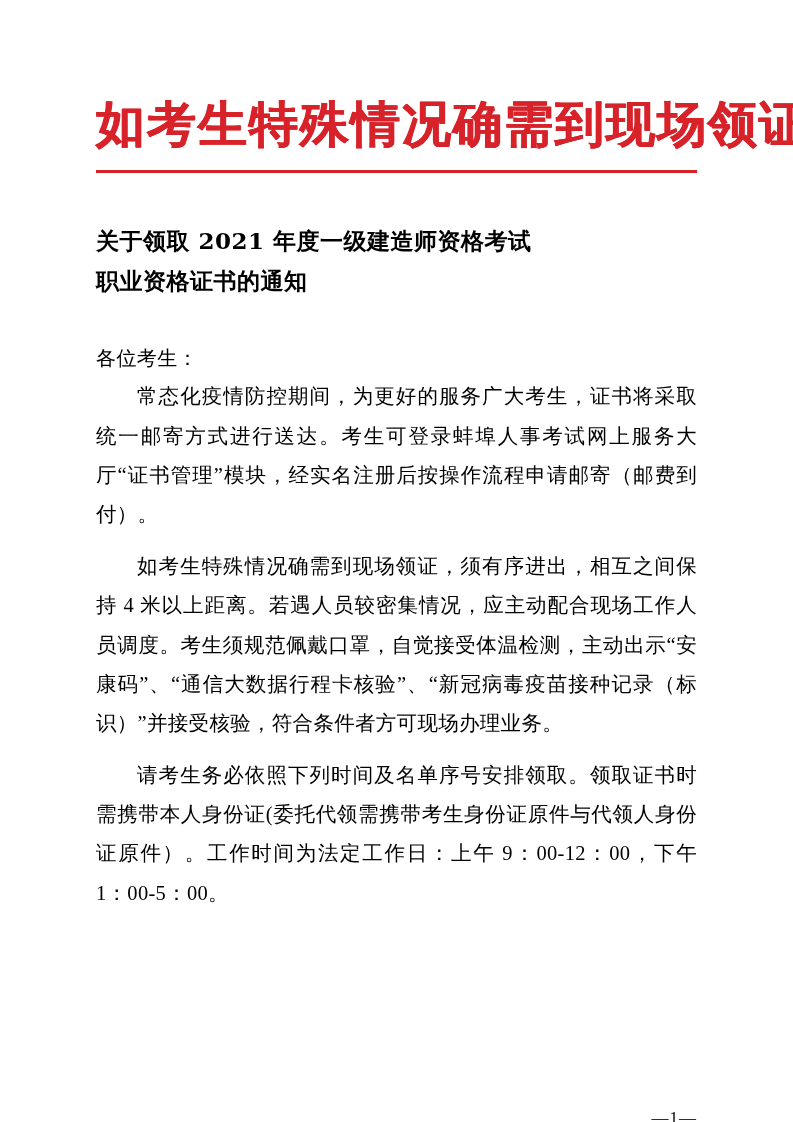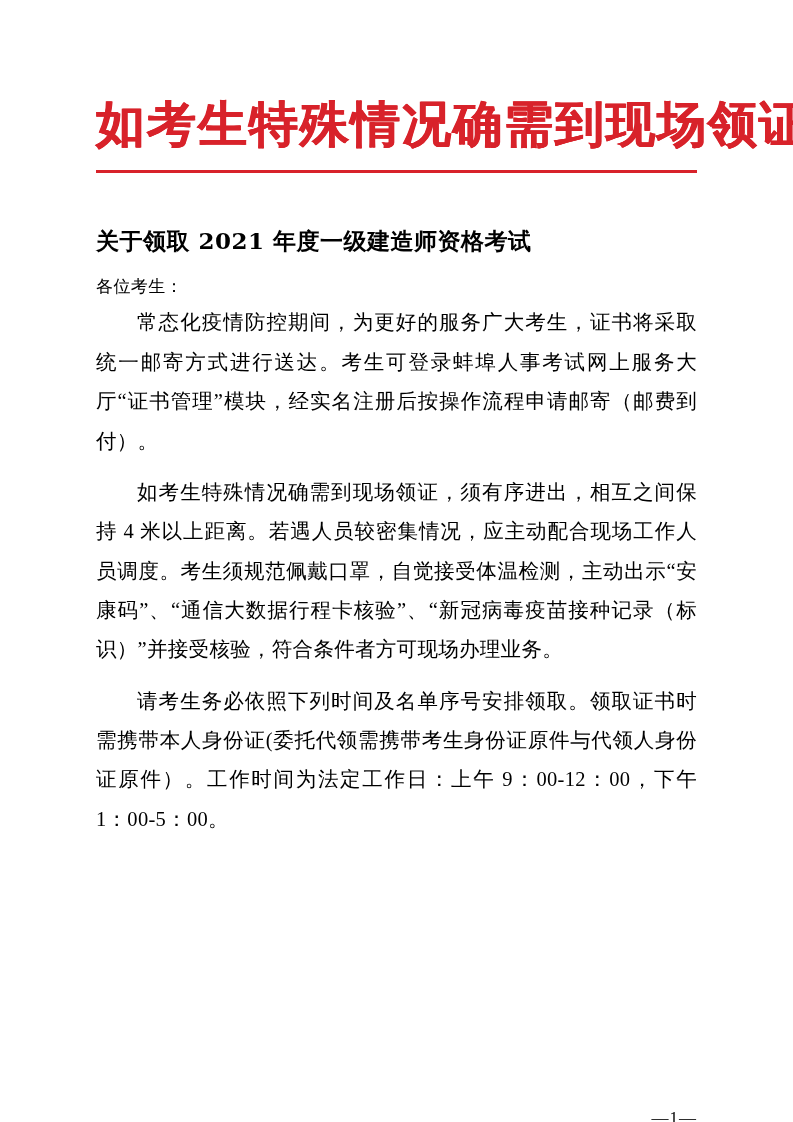--- a/index.html
+++ b/index.html
@@ -47,22 +47,22 @@
     font-weight: bold;
     font-size: 23px;
     line-height: 1.75;
     letter-spacing: 0.5px;
     color: #000;
   }
   .title-line {
     display: block;
   }
   .salutation {
-    margin-top: 10px;
-    font-size: 17px;
+    margin-top: 38px;
+    font-size: 20px;
     line-height: 1.9;
     letter-spacing: 0.4px;
   }
   .para {
     font-size: 20.5px;
     line-height: 1.92;
     letter-spacing: 0.3px;
     text-indent: 2em;
     text-align: justify;
     text-justify: inter-ideograph;
@@ -82,20 +82,21 @@
 </head>
 <body>
 
 <div class="page">
 
   <div class="masthead">如考生特殊情况确需到现场领证</div>
   <div class="red-rule"></div>
 
   <div class="title-block">
     <span class="title-line">关于领取 2021 年度一级建造师资格考试</span>
+    <span class="title-line">职业资格证书的通知</span>
   </div>
 
   <div class="salutation">各位考生：</div>
 
   <p class="para">常态化疫情防控期间，为更好的服务广大考生，证书将采取统一邮寄方式进行送达。考生可登录蚌埠人事考试网上服务大厅“证书管理”模块，经实名注册后按操作流程申请邮寄（邮费到付）。</p>
   <p class="para">如考生特殊情况确需到现场领证，须有序进出，相互之间保持 4 米以上距离。若遇人员较密集情况，应主动配合现场工作人员调度。考生须规范佩戴口罩，自觉接受体温检测，主动出示“安康码”、“通信大数据行程卡核验”、“新冠病毒疫苗接种记录（标识）”并接受核验，符合条件者方可现场办理业务。</p>
   <p class="para">请考生务必依照下列时间及名单序号安排领取。领取证书时需携带本人身份证(委托代领需携带考生身份证原件与代领人身份证原件）。工作时间为法定工作日：上午 9：00-12：00，下午 1：00-5：00。</p>
 
   <div class="footer-page">—1—</div>
 

